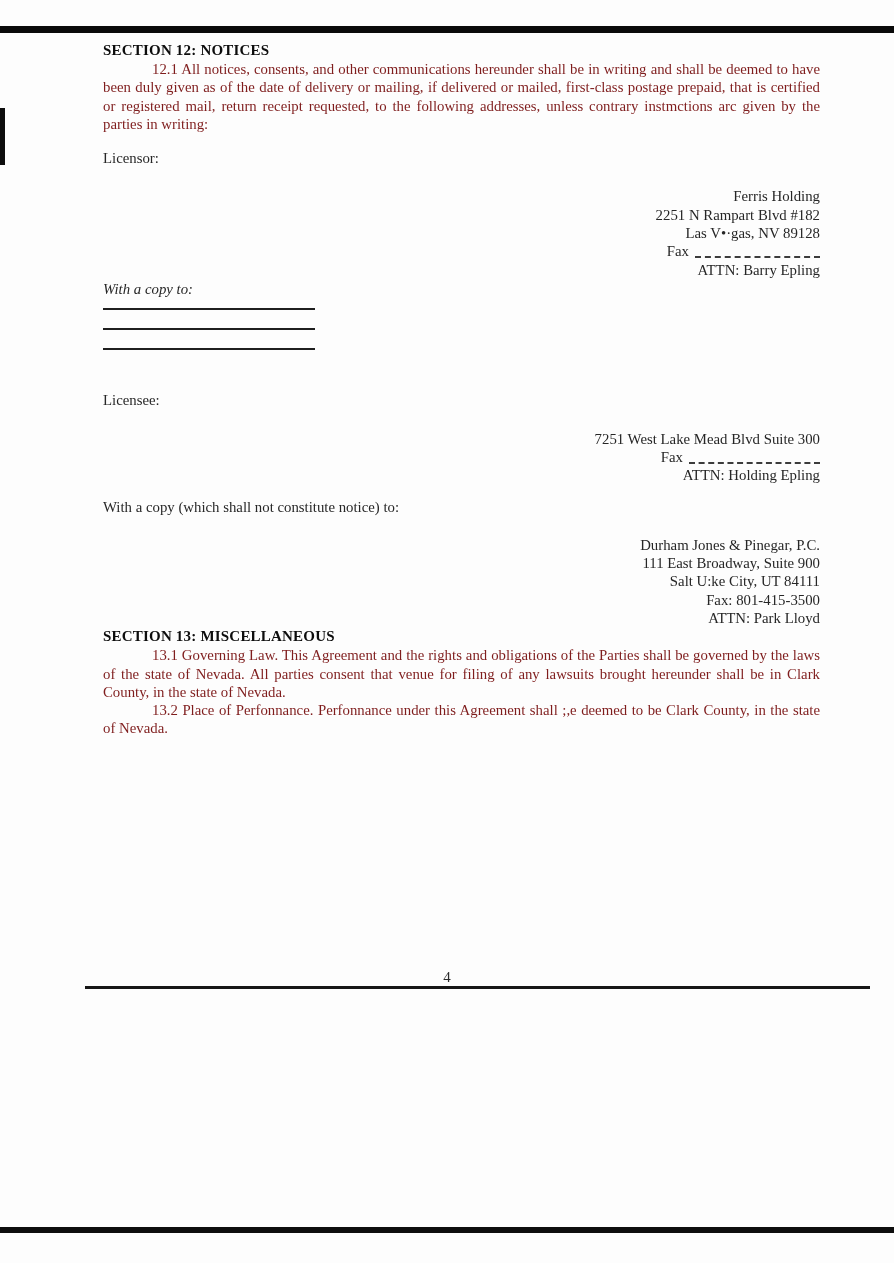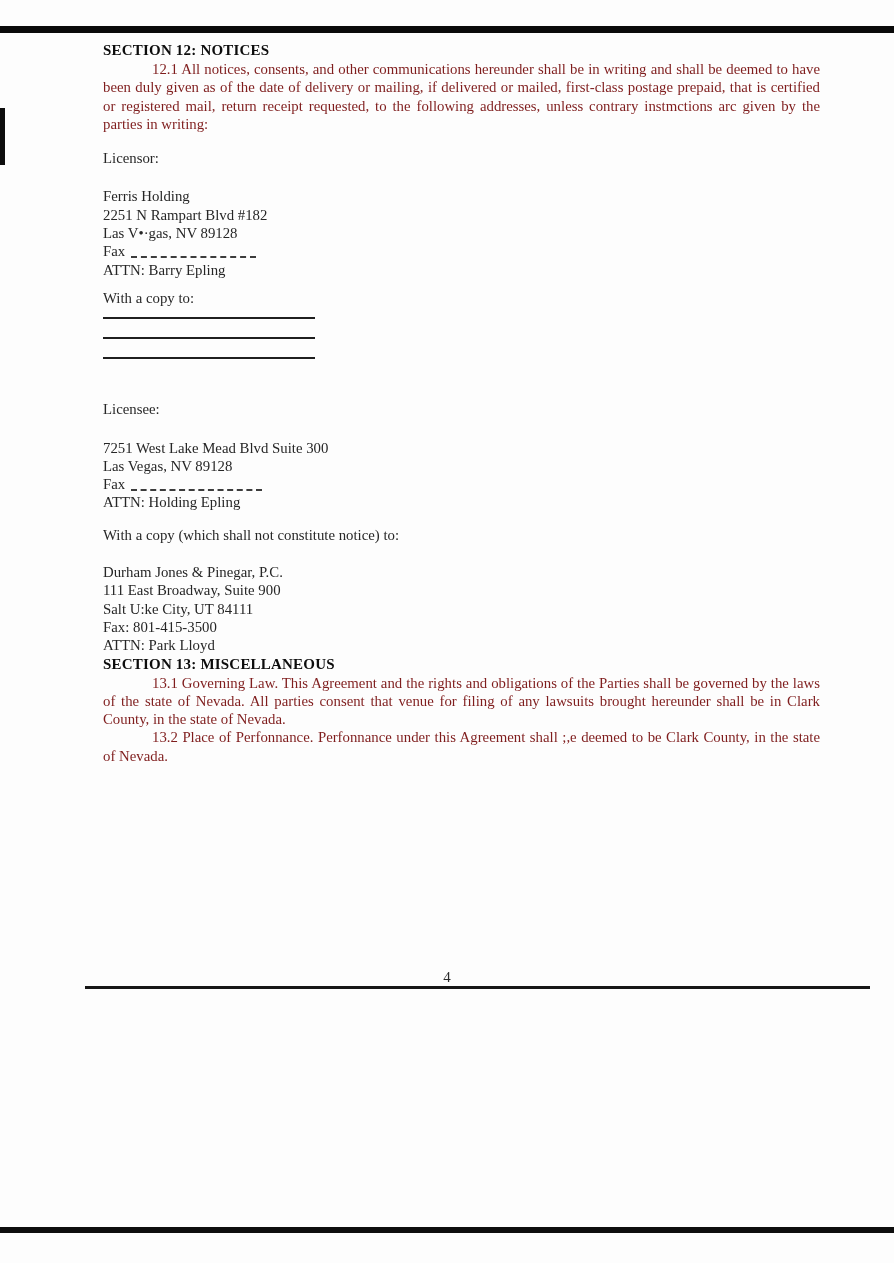--- a/index.html
+++ b/index.html
@@ -59,25 +59,26 @@
     color: #7f1d1d;
   }
   .p-121 { margin-top: 19px; }
   .p-131 { margin-top: 19px; }
   .p-132 { margin-top: 18px; }
   .label-line {
     margin: 0;
     color: #272727;
   }
   .lbl-licensor { margin-top: 16px; }
-  .lbl-copyto   { margin-top: 10px; }
+  .lbl-copyto   { margin-top: 1px; font-style: italic; }
   .lbl-licensee { margin-top: 41px; }
   .lbl-copynotice { margin-top: 14px; }
   .addr {
     margin-top: 20px;
+    text-align: right;
   }
   .addr-counsel { margin-top: 19px; }
   .addr div { line-height: 18.3px; }
   .fax-row { white-space: nowrap; font-family: Liberation Serif, serif; }
   .fax-blank {
     display: inline-block;
     border-bottom: 2px dashed #3c3c3c;
     height: 12px;
     margin-left: 6px;
     transform: translateY(2px);
@@ -148,21 +149,20 @@
     <div class="blank-lines">
       <div class="blank-line"></div>
       <div class="blank-line"></div>
       <div class="blank-line"></div>
     </div>
 
     <p class="label-line lbl-licensee">Licensee:</p>
 
     <div class="addr">
       <div>7251 West Lake Mead Blvd Suite 300</div>
-      <div>Las Vegas, NV 89128</div>
       <div class="fax-row"><span>Fax</span><span class="fax-blank w2"></span></div>
       <div>ATTN: Holding Epling</div>
     </div>
 
     <p class="label-line lbl-copynotice">With a copy (which shall not constitute notice) to:</p>
 
     <div class="addr addr-counsel">
       <div>Durham Jones &amp; Pinegar, P.C.</div>
       <div>111 East Broadway, Suite 900</div>
       <div>Salt U:ke City, UT 84111</div>

